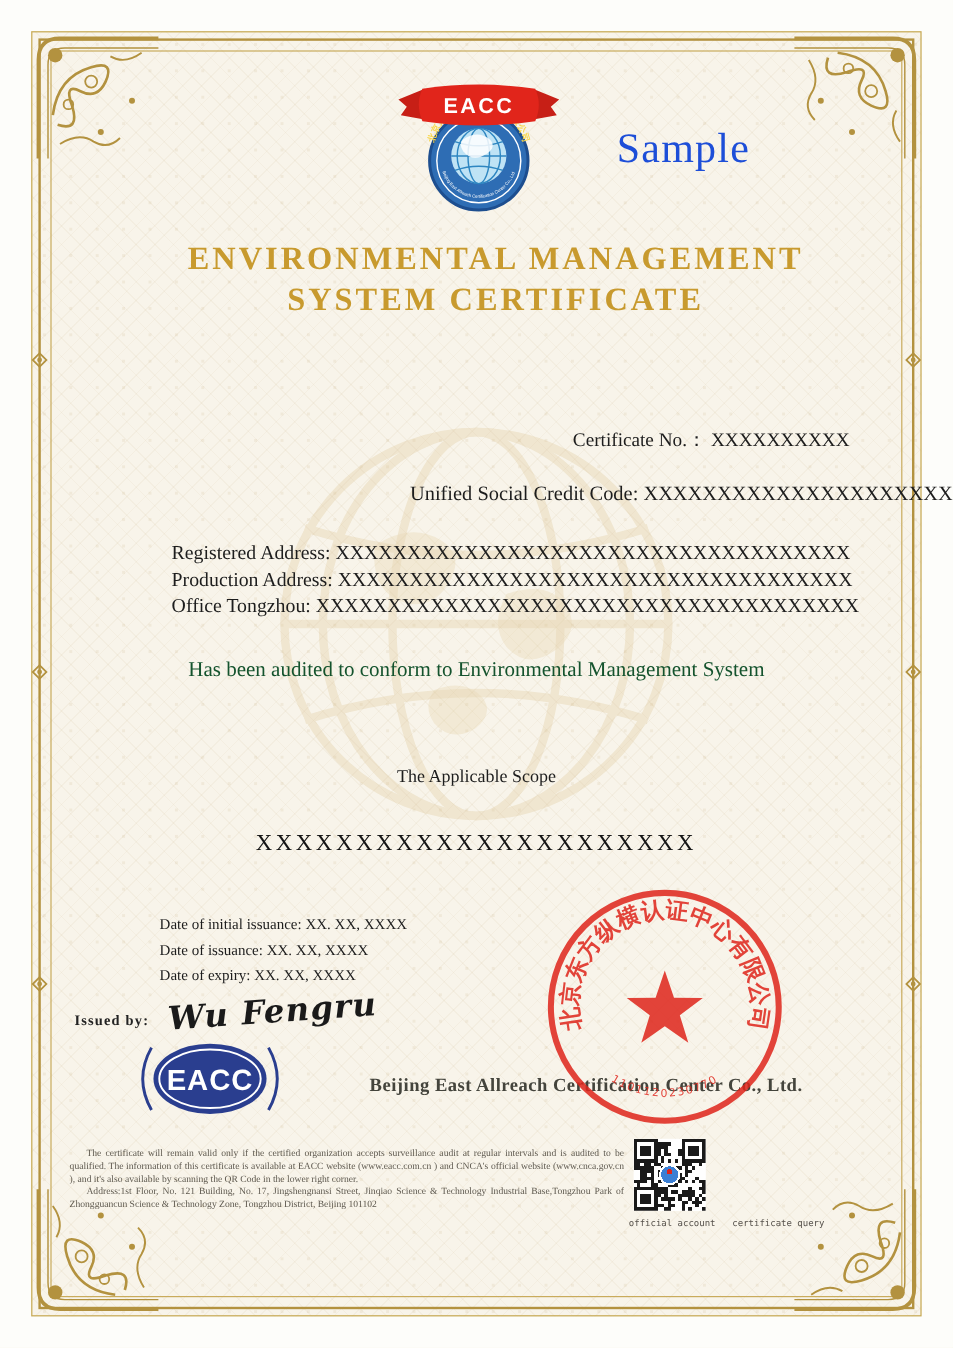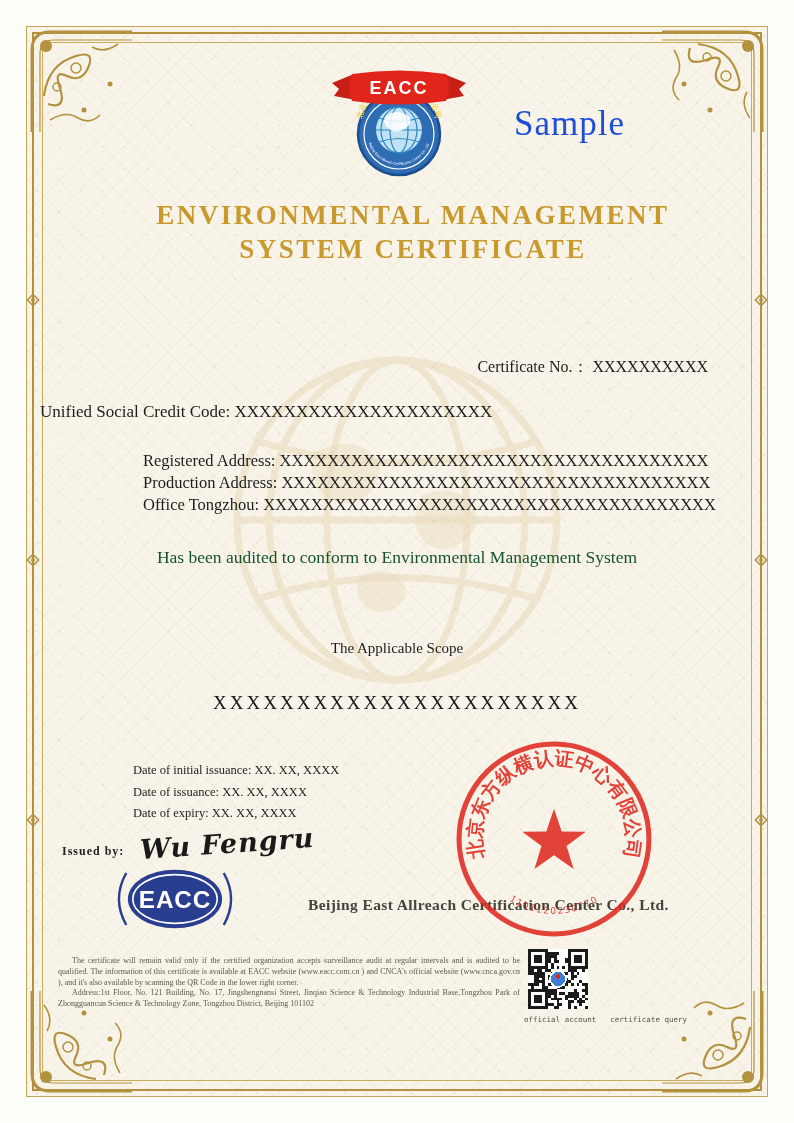--- a/index.html
+++ b/index.html
@@ -31,21 +31,21 @@
   
   .top-logo { position:absolute; left:324px; top:70px; width:150px; height:108px; }
   .sample { position:absolute; left:514px; top:104px; font-size:35px; color:#1d4ed8; letter-spacing:1px; }
   .title { position:absolute; left:0; right:0; top:198px; text-align:center;
     color:#c89a2e; font-size:27px; font-weight:600; letter-spacing:2.5px; line-height:34px;padding-left:32px; }
 
   
   .cert-no { position:absolute; right:86px; top:312px; font-size:16px; color:#1d1d1d;margin-top:45px; }
   .company-name { position:absolute; left:0; right:0; top:346px; text-align:center;
     font-size:26px; font-weight:bold; letter-spacing:2px; color:#111; }
-  .credit-code { position:absolute; left:0; right:0; top:402px; text-align:left;
+  .credit-code { position:absolute; left:0; right:0; top:402px; text-align:right;
     font-size:17px; color:#1d1d1d; font-stretch:condensed;margin-left:40px; }
   .addresses { position:absolute; left:143px; top:450px; font-size:16.5px; line-height:22px; color:#1d1d1d; }
   .conformity { position:absolute; left:0; right:0; top:547px; text-align:center; font-size:17.5px; color:#14532d; }
   .standard { position:absolute; left:0; right:0; top:584px; text-align:center; font-size:28px; color:#111; letter-spacing:0.5px; }
   .scope-label { position:absolute; left:0; right:0; top:640px; text-align:center; font-size:15px; color:#1d1d1d; }
   .scope-value { position:absolute; left:0; right:0; top:692px; text-align:center; font-size:19px; letter-spacing:3px; color:#151515; }
 
   .dates { position:absolute; left:133px; top:760px; font-size:12.5px; line-height:21.5px; color:#1d1d1d; }
   .issued-row { position:absolute; left:62px; top:830px; }
   .issued-label { font-size:12px; font-weight:600; color:#222; letter-spacing:1px; }

